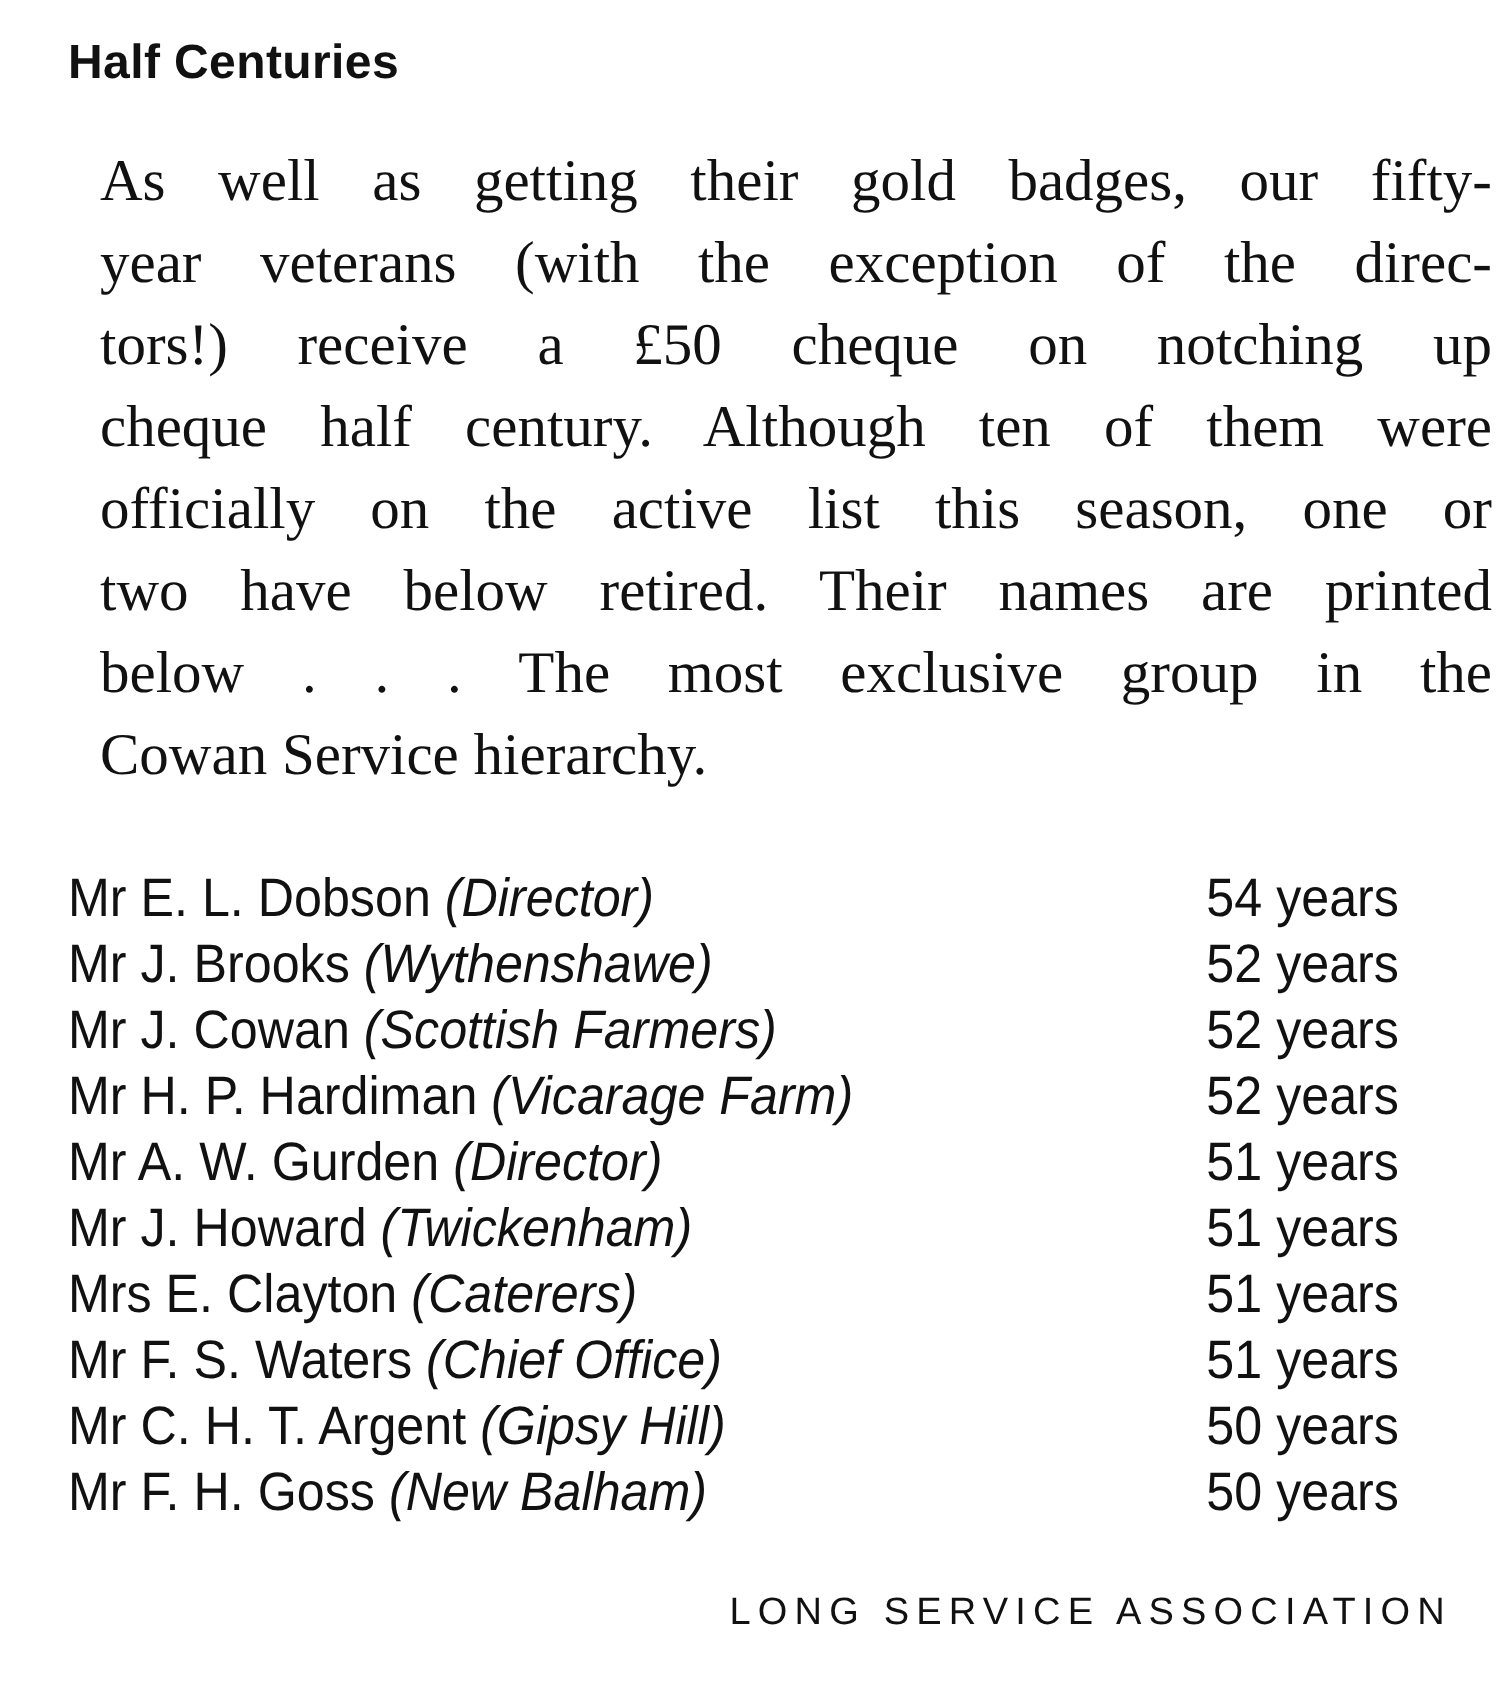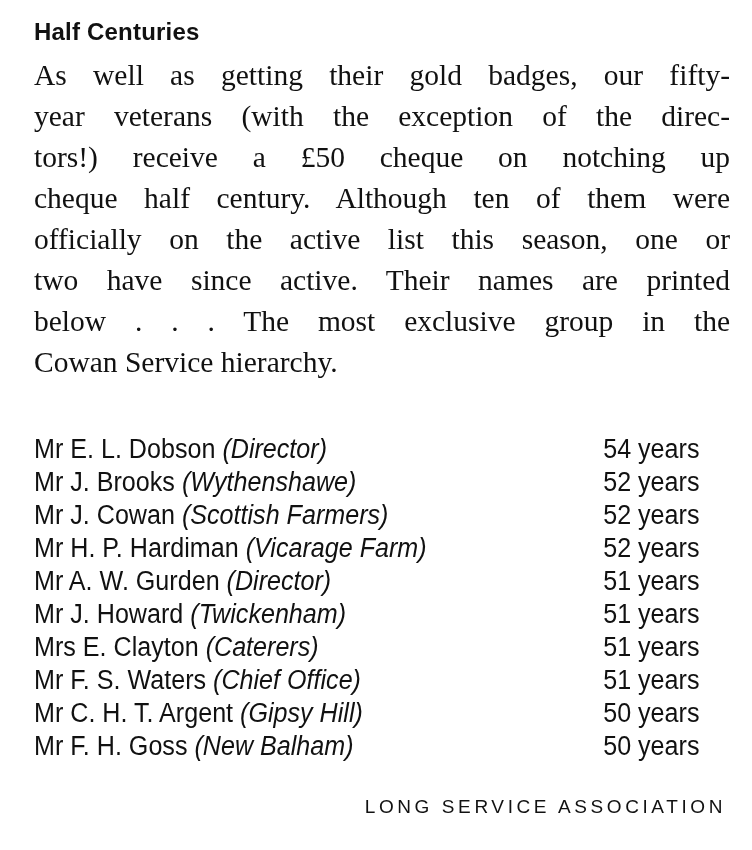--- a/index.html
+++ b/index.html
@@ -23,21 +23,21 @@
       font-size: 24px;
       letter-spacing: 0.2px;
       margin: 0;
       line-height: 36px;
     }
     .intro {
       position: absolute;
       left: 34px;
       top: 55px;
       width: 696px;
-      margin: 0;
+      margin: 16px;
       font-family: "Liberation Serif", serif;
       font-size: 29.5px;
       line-height: 41px;
       text-align: justify;
     }
     .intro .line {
       display: block;
       text-align: justify;
       text-align-last: justify;
       white-space: nowrap;
@@ -85,21 +85,21 @@
 <body>
 
 <h2 class="heading">Half Centuries</h2>
 
 <p class="intro">
   <span class="line">As well as getting their gold badges, our fifty-</span>
   <span class="line">year veterans (with the exception of the direc-</span>
   <span class="line">tors!) receive a £50 cheque on notching up</span>
   <span class="line">cheque half century. Although ten of them were</span>
   <span class="line">officially on the active list this season, one or</span>
-  <span class="line">two have since active. Their names are printed</span>
+  <span class="line">two have below retired. Their names are printed</span>
   <span class="line">below . . . The most exclusive group in the</span>
   <span class="line last">Cowan Service hierarchy.</span>
 </p>
 
 <div class="roster">
   <div class="row">
     <span class="who"><span>Mr E. L. Dobson</span> <span class="dept">(Director)</span></span>
     <span class="years">54 years</span>
   </div>
   <div class="row">

